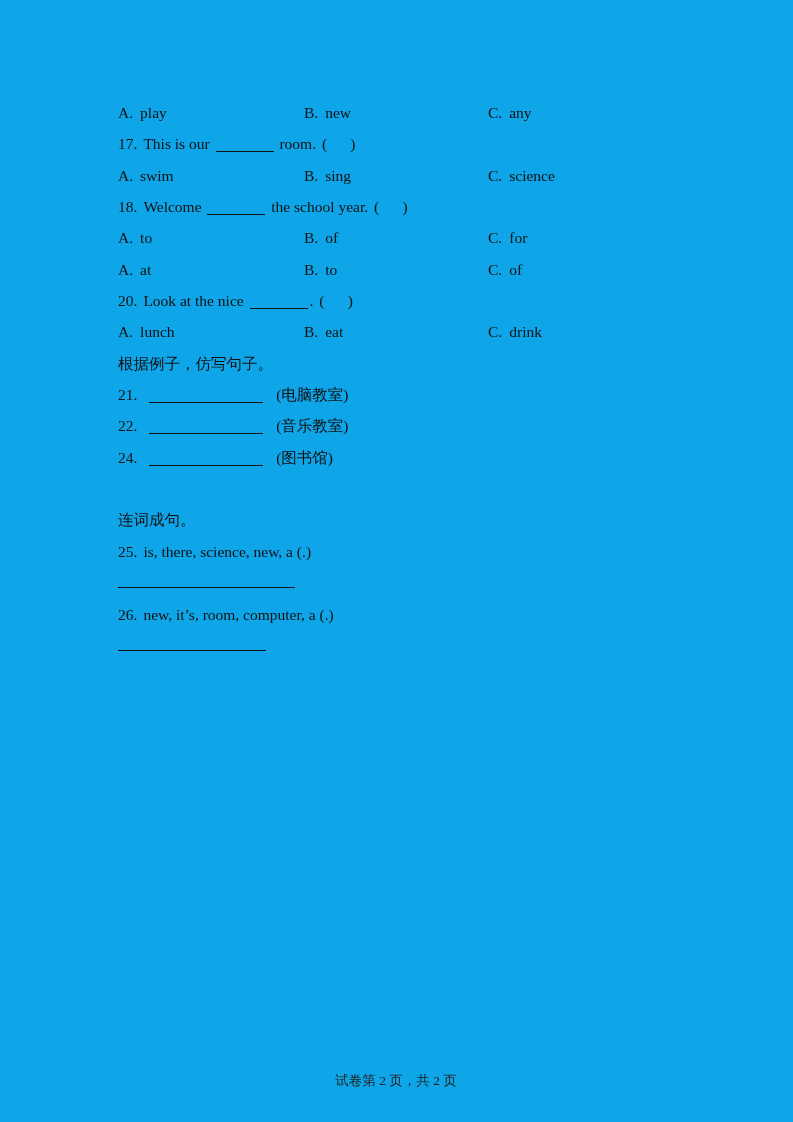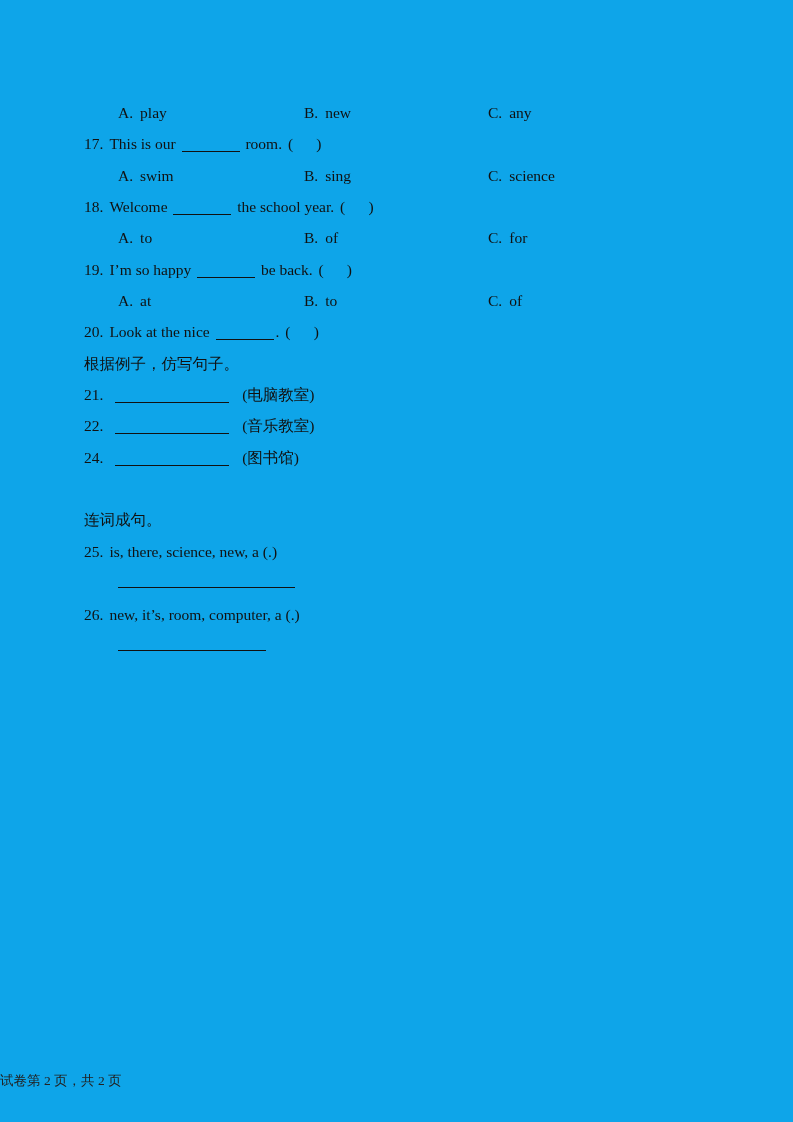--- a/index.html
+++ b/index.html
@@ -22,21 +22,21 @@
     top: 97px;
     left: 0;
     right: 0;
   }
   .line {
     position: relative;
     height: 31.35px;
     line-height: 31.35px;
     white-space: nowrap;
   }
-  .q { padding-left: 84px; }
+  .q { padding-left: 118px; }
   .opt { position: absolute; top: 0; }
   .opt.a { left: 118px; }
   .opt.b { left: 304px; }
   .opt.c { left: 488px; }
   .ltr { margin-right: 7px; }
   .num { margin-right: 6px; }
   .exlabel { margin-right: 3px; }
   .blank {
     display: inline-block;
     width: 58px;
@@ -53,20 +53,21 @@
     left: 118px;
     top: 20px;
     height: 0;
     border-top: 1px solid #111;
   }
   .footer {
     position: absolute;
     left: 0;
     right: 1px;
     top: 1072px;
+    text-align: center;
     font-size: 13.5px;
     color: #222;
   }
 </style>
 </head>
 <body>
 
 <div class="page">
   <div class="content">
 
@@ -95,39 +96,38 @@
       <span>the school year.</span>
       <span class="bracket">(      )</span>
     </div>
 
     <div class="line">
       <span class="opt a"><span class="ltr">A.</span><span>to</span></span>
       <span class="opt b"><span class="ltr">B.</span><span>of</span></span>
       <span class="opt c"><span class="ltr">C.</span><span>for</span></span>
     </div>
 
-    <div class="line q">
-      <span class="num">19.</span><span>I’m so happy</span>
-      <span class="blank"></span>
-      <span>be back.</span>
-      <span class="bracket">(      )</span>
-    </div>
 
     <div class="line">
       <span class="opt a"><span class="ltr">A.</span><span>at</span></span>
       <span class="opt b"><span class="ltr">B.</span><span>to</span></span>
       <span class="opt c"><span class="ltr">C.</span><span>of</span></span>
     </div>
 
     <div class="line q">
       <span class="num">20.</span><span>Look at the nice</span>
       <span class="blank"></span><span>.</span>
       <span class="bracket">(      )</span>
     </div>
 
+    <div class="line">
+      <span class="opt a"><span class="ltr">A.</span><span>lunch</span></span>
+      <span class="opt b"><span class="ltr">B.</span><span>eat</span></span>
+      <span class="opt c"><span class="ltr">C.</span><span>drink</span></span>
+    </div>
 
     <div class="line q">
       <span>根据例子，仿写句子。</span>
     </div>
 
 
     <div class="line q">
       <span class="num">21.</span>
       <span class="blank blank-wide"></span>
       <span class="hint">(电脑教室)</span>

